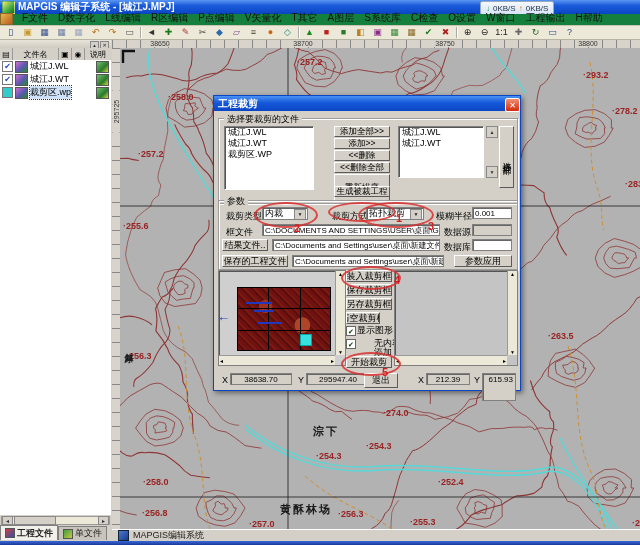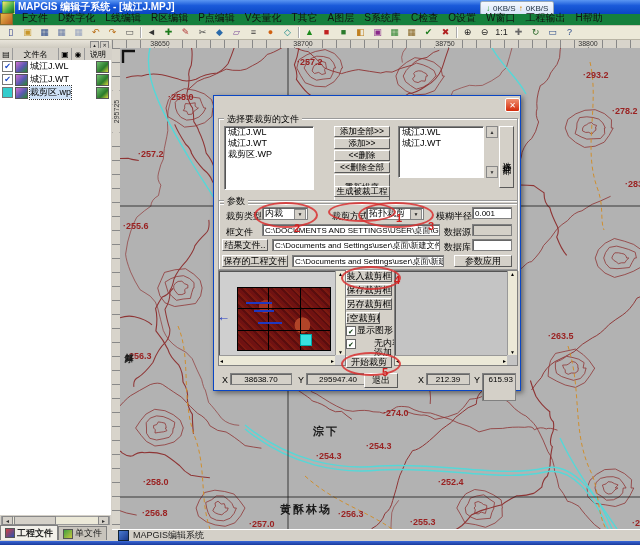--- a/index.html
+++ b/index.html
@@ -347,20 +347,23 @@
     </div>
   </div>
 
   <div class="abs" id="statusbar">
     <div class="sb-ic"></div>
     <span>MAPGIS编辑系统</span>
   </div>
   <div class="abs" id="bottom-strip"></div>
 
   <div class="abs" id="dialog">
+    <div class="abs" id="dlg-title">
+      <span>工程裁剪</span>
+    </div>
     <div class="abs" id="dlg-close">✕</div>
 
     <div class="group" style="left:4px;top:22px;width:298px;height:84px"></div>
     <div class="legend" style="left:10px;top:17px">选择要裁剪的文件</div>
     <div class="lb" style="left:10px;top:30px;width:88px;height:62px" id="src-list">
         <div class="lb-item">城江J.WL</div>
         <div class="lb-item">城江J.WT</div>
         <div class="lb-item">裁剪区.WP</div>
       </div>
     <div id="transfer-btns">

